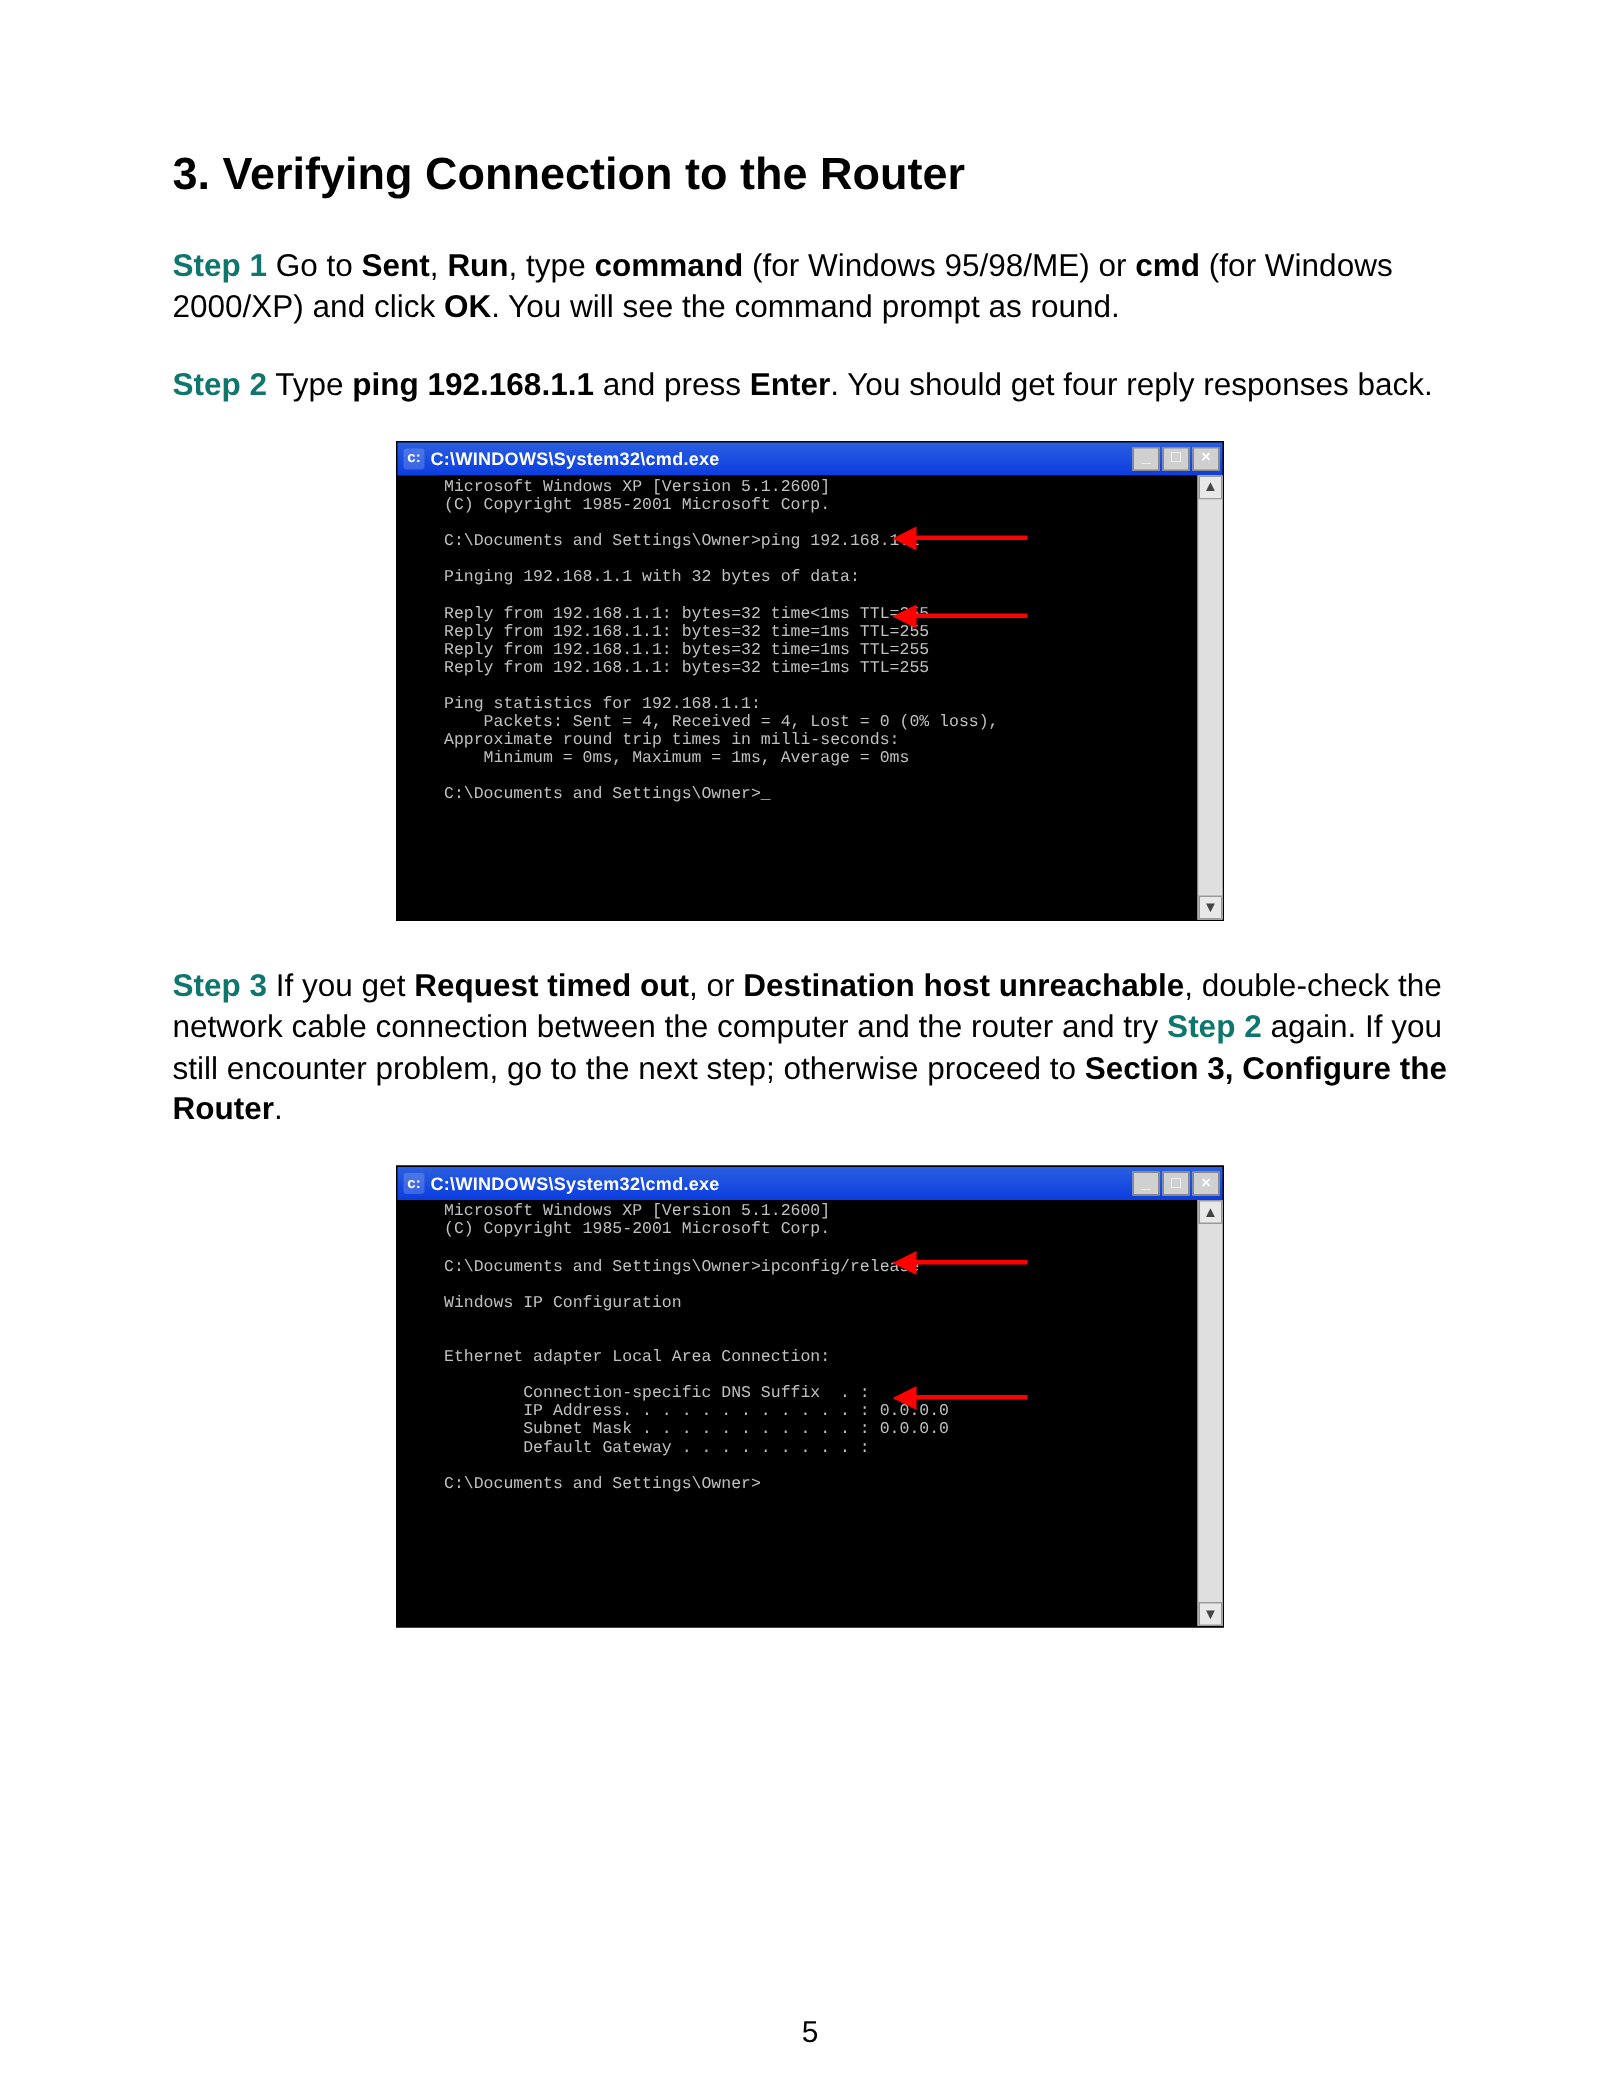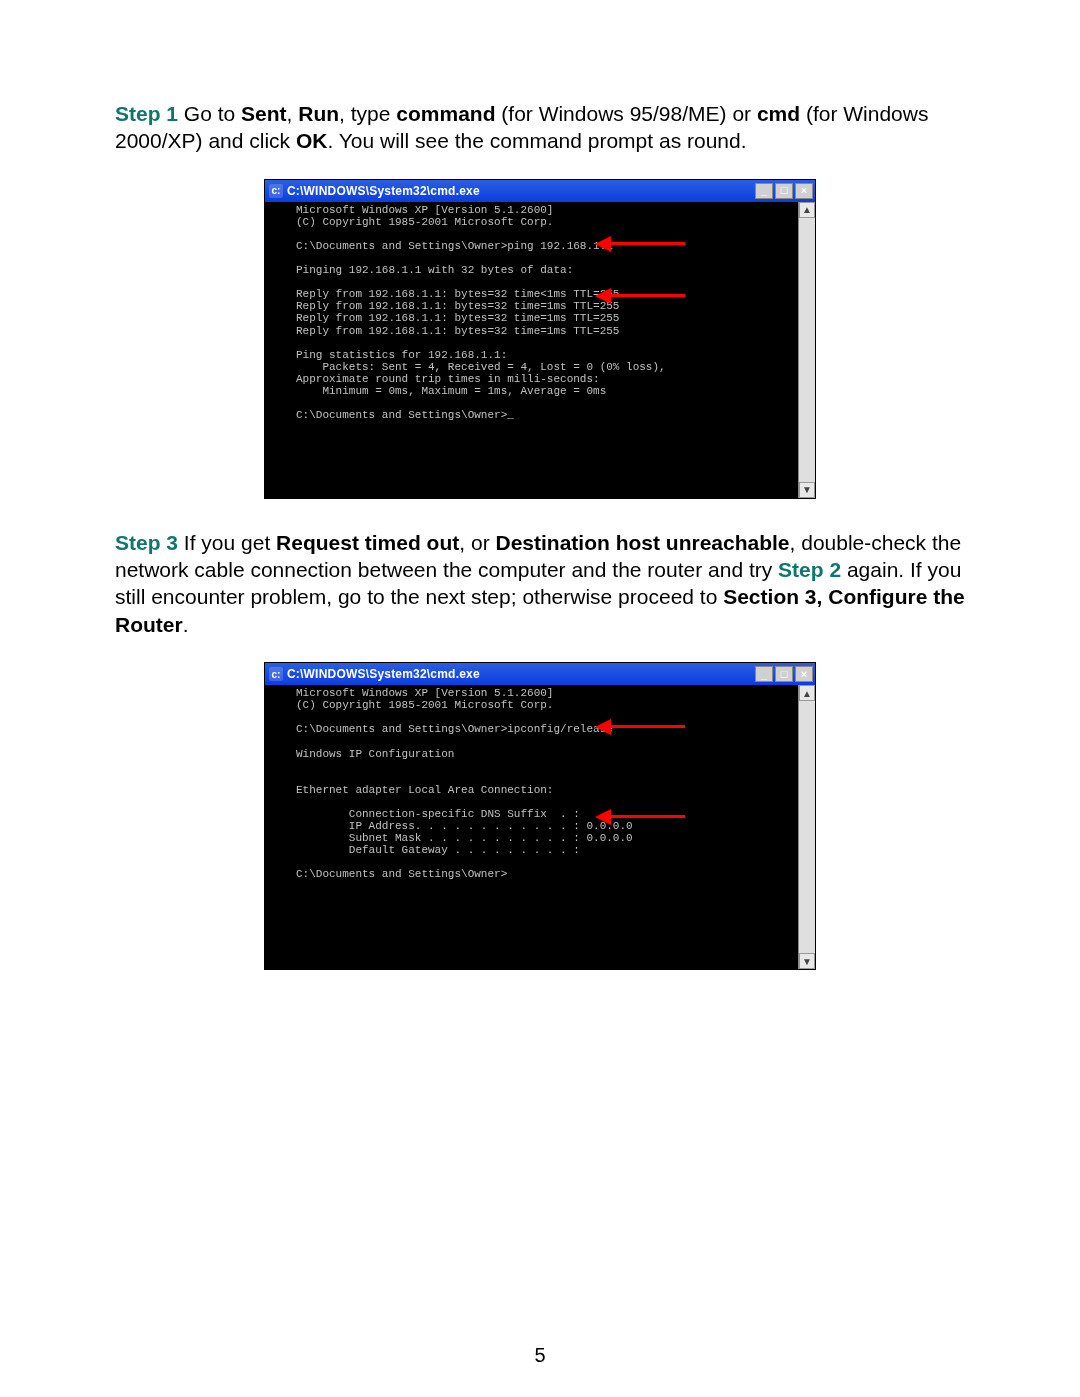--- a/index.html
+++ b/index.html
@@ -110,25 +110,29 @@
     position:absolute;
     left:0; right:0; bottom:30px;
     text-align:center;
     font-size:20px;
   }
 </style>
 </head>
 <body>
 
 <div class="page">
+  <h1>3. Verifying Connection to the Router</h1>
 
   <p class="body">
     <span class="step-label">Step 1</span><span> Go to </span><span class="b">Sent</span><span>, </span><span class="b">Run</span><span>, type </span><span class="b">command</span><span> (for Windows 95/98/ME) or </span><span class="b">cmd</span><span> (for Windows 2000/XP) and click </span><span class="b">OK</span><span>. You will see the command prompt as round.</span>
   </p>
 
+  <p class="body">
+    <span class="step-label">Step 2</span><span> Type </span><span class="b">ping 192.168.1.1</span><span> and press </span><span class="b">Enter</span><span>. You should get four reply responses back.</span>
+  </p>
 
   <div class="cmd-frame">
     <div class="cmd-titlebar">
       <span class="cmd-icon">c:</span>
       <span class="title-text">C:\WINDOWS\System32\cmd.exe</span>
       <span class="win-btn">_</span>
       <span class="win-btn">□</span>
       <span class="win-btn">×</span>
     </div>
     <div class="cmd-body">

